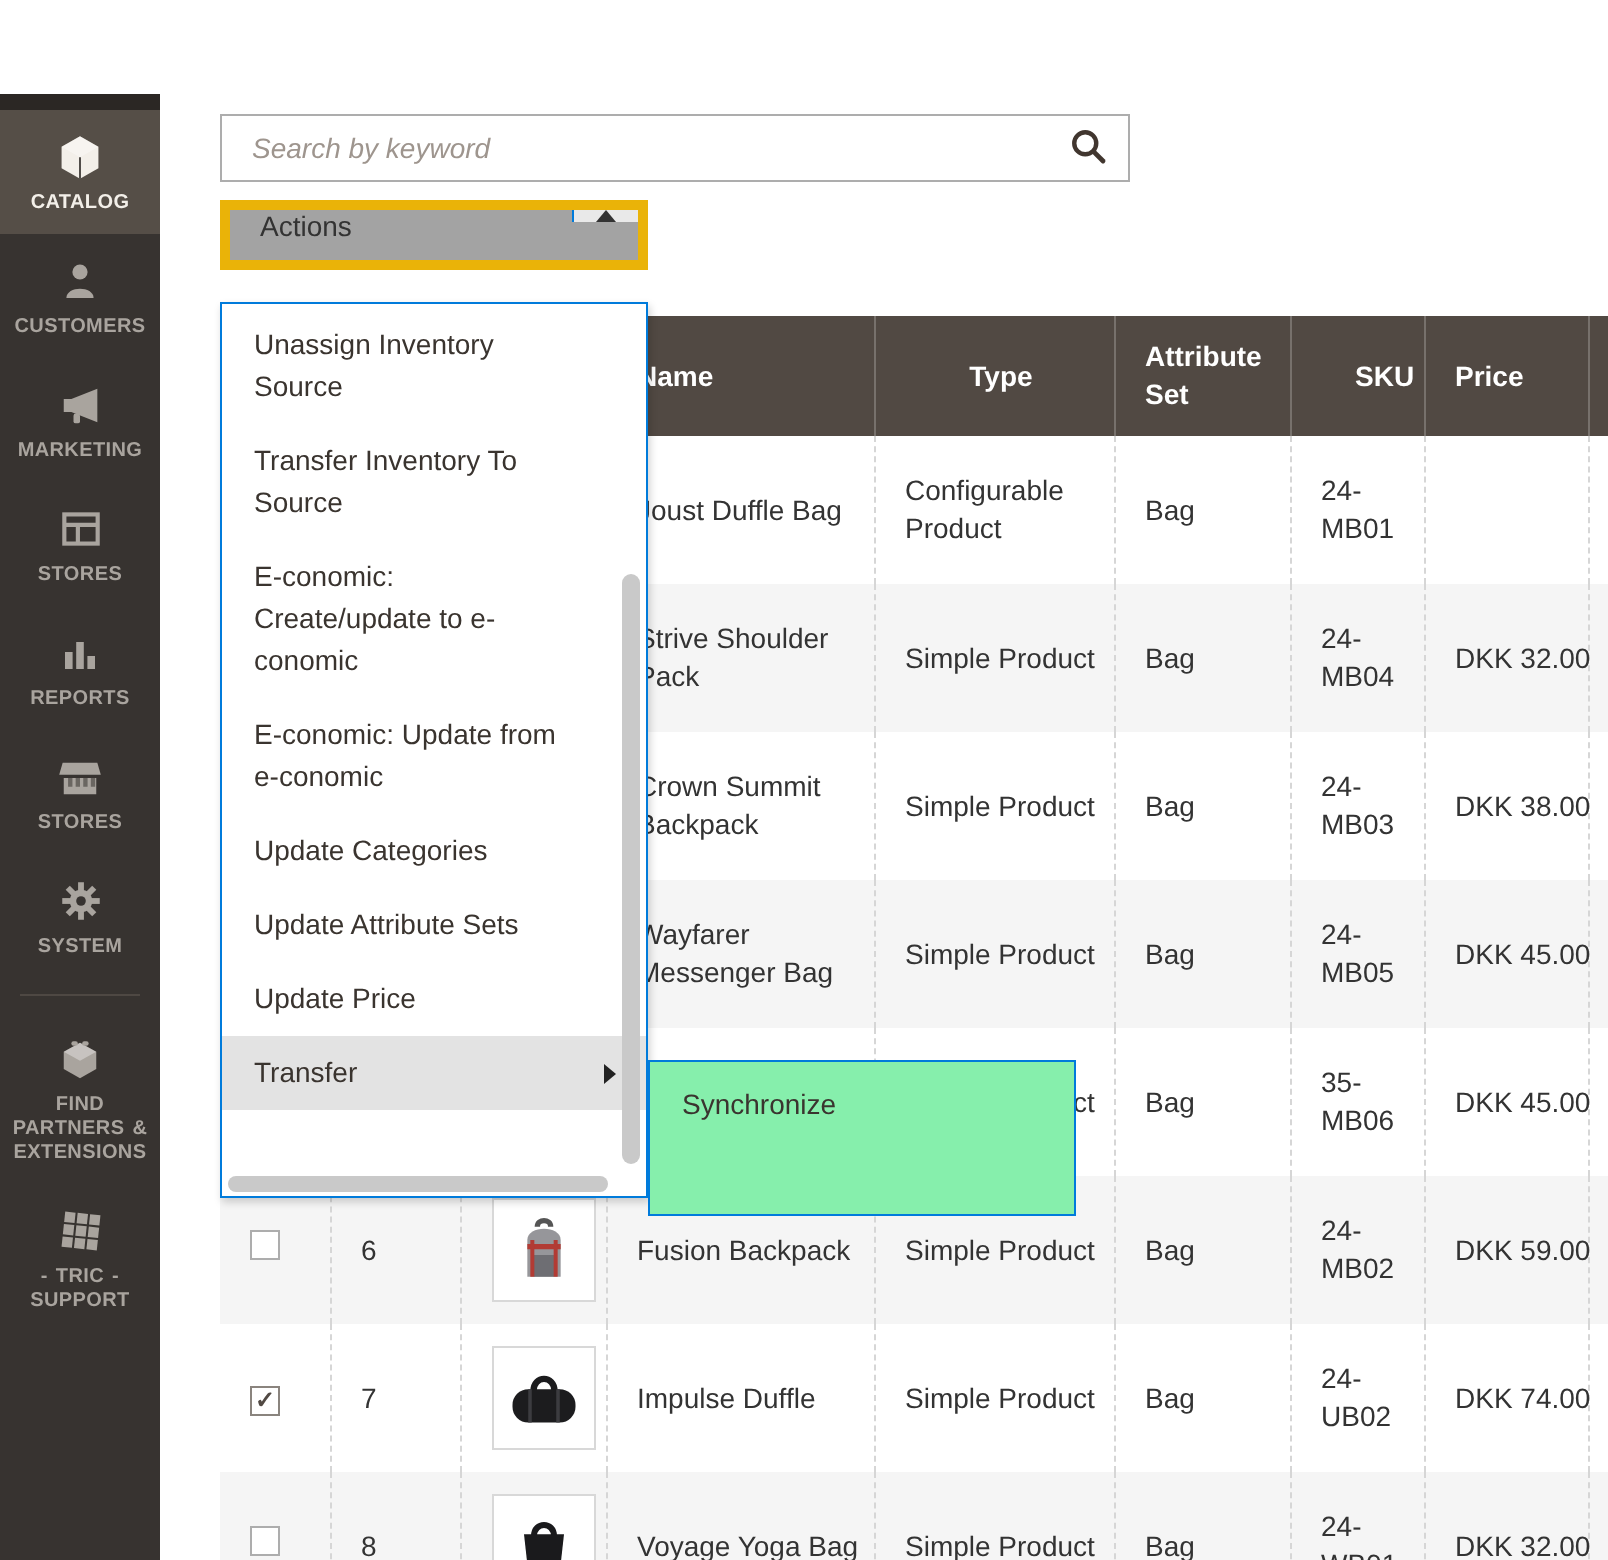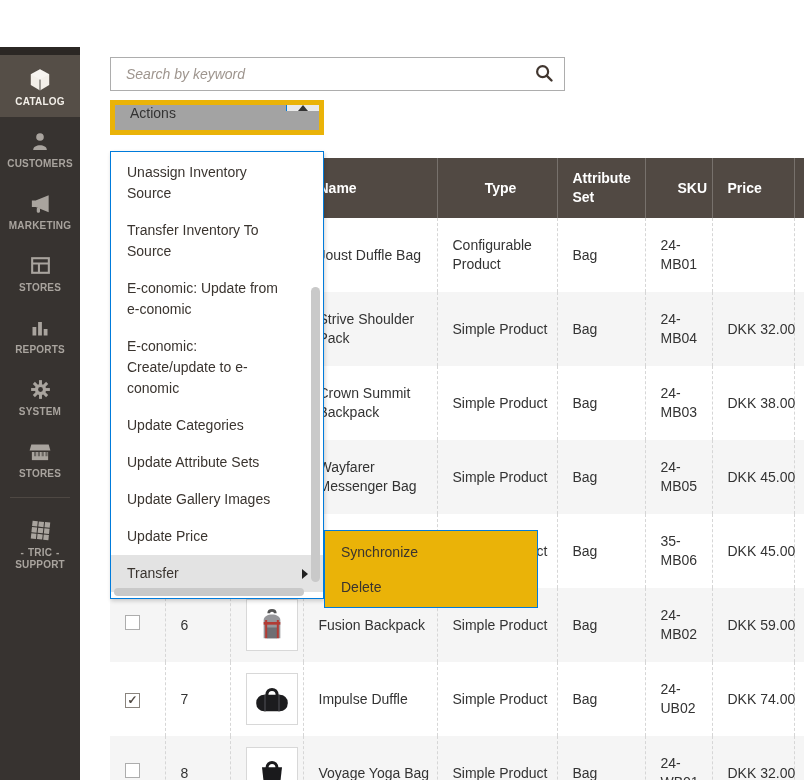--- a/index.html
+++ b/index.html
@@ -59,21 +59,21 @@
               z-index:20;padding-top:2px;margin-top:16px;}
   .menu-item{padding:8px 36px 8px 16px;font-size:14px;line-height:21px;color:#3a342f;cursor:pointer;}
   .menu-item.highlight{background:#e3e3e3;position:relative;}
   .tri-right{position:absolute;right:15px;top:50%;margin-top:-5px;width:0;height:0;
              border-top:5px solid transparent;border-bottom:5px solid transparent;border-left:6px solid #222;}
   #v-thumb{position:absolute;right:3px;top:135px;width:9px;height:295px;background:#c9c9c9;border-radius:5px;}
   #h-thumb{position:absolute;left:3px;bottom:2px;height:8px;width:190px;background:#c9c9c9;border-radius:5px;}
 
   
   #submenu{position:absolute;left:324px;top:530px;width:214px;height:78px;box-sizing:border-box;
-           background:#eab308;border:1px solid #007bdb;z-index:21;padding-top:3px;}
+           background:#86efac;border:1px solid #007bdb;z-index:21;padding-top:3px;}
   .submenu-item{padding:10px 16px 9px;font-size:14px;color:#3a342f;cursor:pointer;}
 </style>
 </head>
 <body>
 
 <div id="app">
 
   <nav id="sidebar">
     <div class="topstrip"></div>
     <div id="sidebar-items">
@@ -106,43 +106,52 @@
             </svg></span>
           <span class="side-label">STORES</span>
         </div>
         <div class="side-item">
           <span class="side-icon"><svg width="24" height="24" viewBox="0 0 24 24" fill="currentColor">
               <rect x="4.5" y="11" width="3.8" height="8.5"></rect>
               <rect x="10.1" y="6" width="3.8" height="13.5"></rect>
               <rect x="15.7" y="13" width="3.8" height="6.5"></rect>
             </svg></span>
           <span class="side-label">REPORTS</span>
+        </div>
+        <div class="side-item">
+          <span class="side-icon"><svg width="26" height="26" viewBox="0 0 24 24" fill="currentColor">
+              <path d="M4 5h16l1.6 5.5H2.4Z"></path>
+              <path d="M4.5 12h15v7.5h-15Z"></path>
+              <path d="M6.5 12h2v4h-2zM10 12h2v4h-2zM13.5 12h2v4h-2zM17 12h2v4h-2z" fill="#373330" opacity=".55"></path>
+            </svg></span>
+          <span class="side-label">STORES</span>
         </div>
         <div class="side-item">
           <span class="side-icon"><svg width="25" height="25" viewBox="0 0 24 24">
               <g fill="currentColor">
                 <rect x="10.6" y="3" width="2.8" height="18"></rect>
                 <rect x="3" y="10.6" width="18" height="2.8"></rect>
                 <rect x="10.6" y="3" width="2.8" height="18" transform="rotate(45 12 12)"></rect>
                 <rect x="10.6" y="3" width="2.8" height="18" transform="rotate(-45 12 12)"></rect>
                 <circle cx="12" cy="12" r="5.4"></circle>
               </g>
               <circle cx="12" cy="12" r="2.3" fill="#373330"></circle>
             </svg></span>
           <span class="side-label">SYSTEM</span>
         </div>
-        <div class="side-item">
-          <span class="side-icon"><svg width="26" height="26" viewBox="0 0 24 24" fill="currentColor">
-              <path d="M4 5h16l1.6 5.5H2.4Z"></path>
-              <path d="M4.5 12h15v7.5h-15Z"></path>
-              <path d="M6.5 12h2v4h-2zM10 12h2v4h-2zM13.5 12h2v4h-2zM17 12h2v4h-2z" fill="#373330" opacity=".55"></path>
-            </svg></span>
-          <span class="side-label">STORES</span>
-        </div>
         <div class="side-divider"></div>
+        <div class="side-item">
+          <span class="side-icon"><svg width="26" height="26" viewBox="0 0 24 24">
+              <path d="M12 4 4.5 8.2v8L12 20.4l7.5-4.2v-8Z" fill="currentColor"></path>
+              <path d="M12 4 4.5 8.2l7.5 4.2 7.5-4.2Z" fill="#fff" opacity=".35"></path>
+              <rect x="8" y="3.4" width="3" height="2" rx="1" fill="currentColor"></rect>
+              <rect x="13" y="3.4" width="3" height="2" rx="1" fill="currentColor"></rect>
+            </svg></span>
+          <span class="side-label">FIND PARTNERS &amp; EXTENSIONS</span>
+        </div>
         <div class="side-item">
           <span class="side-icon"><svg width="25" height="25" viewBox="0 0 24 24" fill="currentColor">
               <g transform="rotate(6 12 12)">
                 <rect x="3.5" y="3.5" width="5" height="5"></rect>
                 <rect x="9.5" y="3.5" width="5" height="5"></rect>
                 <rect x="15.5" y="3.5" width="5" height="5"></rect>
                 <rect x="3.5" y="9.5" width="5" height="5"></rect>
                 <rect x="9.5" y="9.5" width="5" height="5"></rect>
                 <rect x="15.5" y="9.5" width="5" height="5"></rect>
                 <rect x="3.5" y="15.5" width="5" height="5"></rect>
@@ -305,30 +314,28 @@
             <td class="c-clip"></td>
           </tr>
         </tbody>
     </table>
   </div>
 
   <div id="menu-panel">
     <div id="menu-items">
         <div class="menu-item"><span>Unassign Inventory Source</span></div>
         <div class="menu-item"><span>Transfer Inventory To Source</span></div>
+        <div class="menu-item"><span>E-conomic: Create/update to e-conomic</span></div>
         <div class="menu-item"><span>E-conomic: Update from e-conomic</span></div>
-        <div class="menu-item"><span>E-conomic: Create/update to e-conomic</span></div>
         <div class="menu-item"><span>Update Categories</span></div>
         <div class="menu-item"><span>Update Attribute Sets</span></div>
-        <div class="menu-item"><span>Update Gallery Images</span></div>
         <div class="menu-item"><span>Update Price</span></div>
         <div class="menu-item highlight"><span>Transfer</span><span class="tri-right"></span></div>
       </div>
     <div id="v-thumb"></div>
     <div id="h-thumb"></div>
   </div>
 
   <div id="submenu">
       <div class="submenu-item">Synchronize</div>
-      <div class="submenu-item">Delete</div>
     </div>
 
 </div>
 
 </body></html>

